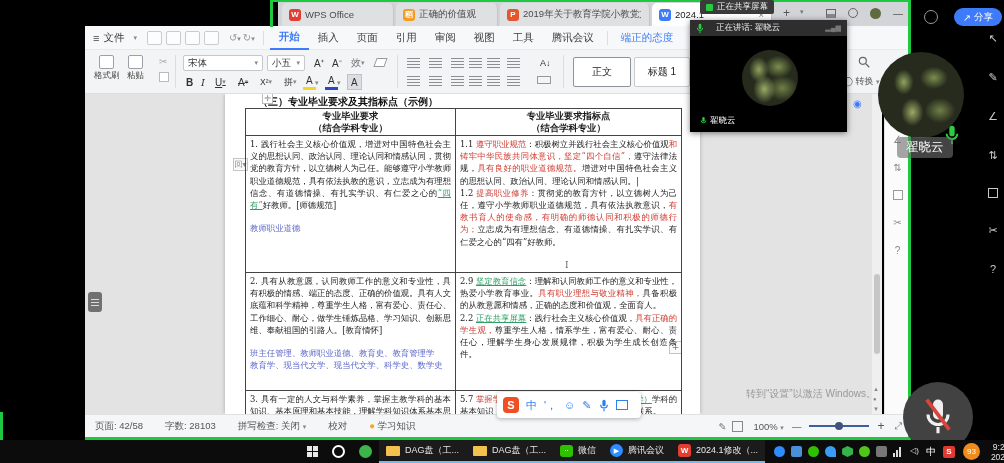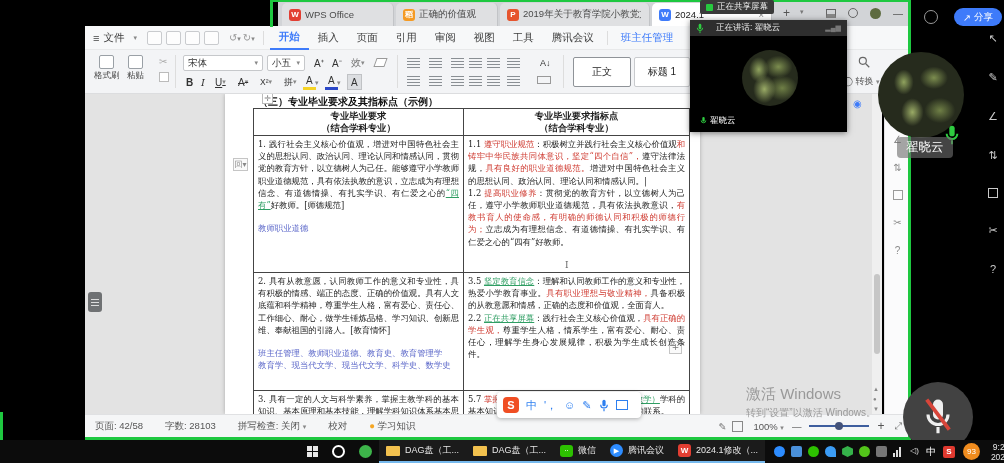--- a/index.html
+++ b/index.html
@@ -31,21 +31,21 @@
 .fbtn{font-size:10px;color:#333;padding:0 3px;height:16px;display:flex;align-items:center}
 .chev{font-size:7px;color:#888}
 .lic{width:13px;height:10px;background:repeating-linear-gradient(#8a8f94 0 1px,transparent 1px 3px)}
 .vr{position:absolute;top:5px;bottom:5px;width:1px;background:#ddd}
 .stylebox{border:1px solid #c9cbce;background:#fff;border-radius:2px;height:30px;display:flex;align-items:center;justify-content:center;font-size:10px;color:#222}
 
 #docarea{left:85px;top:94px;width:787px;height:320px;background:#e3e3e3;overflow:hidden}
 #page{position:absolute;left:140px;top:0;width:475px;height:320px;background:#fff;box-shadow:0 0 4px rgba(0,0,0,.25);overflow:hidden;
   font-family:"DejaVu Serif",serif}
 #doctitle{position:absolute;left:33px;top:1px;font-size:10px;font-weight:bold;color:#111}
-#dtable{position:absolute;left:28px;top:14px;width:436px;border:1px solid #444;border-collapse:collapse;table-layout:fixed;
+#dtable{position:absolute;left:20px;top:14px;width:436px;border:1px solid #444;border-collapse:collapse;table-layout:fixed;
   font-size:8.4px;color:#1d1d1d}
 #dtable td,#dtable th{border:1px solid #444;vertical-align:top;padding:2px 4px;font-weight:normal}
 #dtable th{text-align:center;font-weight:bold;font-size:9.3px;padding:1px 2px;line-height:12px}
 .cellbody .para{line-height:12.2px;text-align:justify}
 .pgap{height:11px}
 .c-k{color:#1d1d1d}.c-r{color:#cf3a30}.c-g{color:#2f9e63;text-decoration:underline}.c-b{color:#5b67c9}
 
 #statusbar{left:85px;top:414px;width:825px;height:23px;background:#f5f6f7;border-top:1px solid #e0e1e3;
   display:flex;align-items:center;font-size:9.5px;color:#555}
 .sitem{margin-right:22px;white-space:nowrap}
@@ -133,21 +133,21 @@
     <span style="width:1px;height:14px;background:#ddd;margin-right:6px"></span>
     <span class="mtab active">开始</span>
     <span class="mtab">插入</span>
     <span class="mtab">页面</span>
     <span class="mtab">引用</span>
     <span class="mtab">审阅</span>
     <span class="mtab">视图</span>
     <span class="mtab">工具</span>
     <span class="mtab">腾讯会议</span>
     <span style="width:1px;height:14px;background:#ddd;margin:0 4px"></span>
-    <span class="mtab ctx">班主任管理</span>
+    <span class="mtab ctx">端正的态度</span>
     <span class="mtab ctx">表格样式</span>
   </div>
 
   <div id="ribbon" class="abs">
     <div class="bigbtn abs" style="left:5px;top:3px">
       <span class="gi"></span>
       <span>格式刷</span>
     </div>
     <div class="bigbtn abs" style="left:38px;top:3px">
       <span class="gi"></span>
@@ -270,21 +270,21 @@
               </td>
         </tr>
         <tr style="height:118px">
           <td class="cellbody">
                 <div class="para"><span class="c-k">2. 具有从教意愿，认同教师工作的意义和专业性，具有积极的情感、端正的态度、正确的价值观。具有人文底蕴和科学精神，尊重学生人格，富有爱心、责任心、工作细心、耐心，做学生锤炼品格、学习知识、创新思维、奉献祖国的引路人。[教育情怀]</span></div>
                 <div class="pgap"></div>
                 <div class="para"><span class="c-b">班主任管理、教师职业道德、教育史、教育管理学</span></div>
                 <div class="para"><span class="c-b">教育学、现当代文学、现当代文学、科学史、数学史</span></div>
               </td>
           <td class="cellbody">
-                <div class="para"><span class="c-k">3.5 </span><span class="c-g">坚定教育信念</span><span class="c-k">：理解和认同教师工作的意义和专业性，热爱小学教育事业。</span><span class="c-r">具有职业理想与敬业精神，</span><span class="c-k">具备积极的从教意愿和情感，正确的态度和价值观，全面育人。</span></div>
+                <div class="para"><span class="c-k">2.9 </span><span class="c-g">坚定教育信念</span><span class="c-k">：理解和认同教师工作的意义和专业性，热爱小学教育事业。</span><span class="c-r">具有职业理想与敬业精神，</span><span class="c-k">具备积极的从教意愿和情感，正确的态度和价值观，全面育人。</span></div>
                 <div class="para"><span class="c-k">2.2 </span><span class="c-g">正在共享屏幕</span><span class="c-k">：践行社会主义核心价值观，</span><span class="c-r">具有正确的学生观，</span><span class="c-k">尊重学生人格，情系学生，富有爱心、耐心、责任心，理解学生身心发展规律，积极为学生成长创造条件。</span></div>
               </td>
         </tr>
         <tr style="height:60px">
           <td class="cellbody">
                 <div class="para"><span class="c-k">3. 具有一定的人文与科学素养，掌握主教学科的基本知识、基本原理和基本技能，理解学科知识体系基本思想和方法。</span></div>
               </td>
           <td class="cellbody">
                 <div class="para"><span class="c-k">5.7 </span><span class="c-r">掌握学科知识</span><span class="c-k">：系统掌握小学教育</span><span class="c-g">语文（数学）</span><span class="c-k">学科的基本知识，了解语文（数学）学科与其他学科的联系。</span></div>
               </td>
@@ -407,21 +407,20 @@
     <span class="sgi">✎</span>
     <svg width="10" height="13" viewBox="0 0 24 32">
       <rect x="8" y="2" width="8" height="16" rx="4" fill="#2d7ff0"></rect>
       <path d="M4 14a8 8 0 0 0 16 0" fill="none" stroke="#2d7ff0" stroke-width="3"></path>
       <line x1="12" y1="24" x2="12" y2="30" stroke="#2d7ff0" stroke-width="3"></line>
     </svg>
     <span class="sgi" style="width:12px;height:10px;border:1px solid #2d7ff0;display:inline-block"></span>
   </div>
 
   <div id="watermark" class="abs">
-    <div style="font-size:15px">激活 Windows</div>
     <div style="font-size:10px;margin-top:2px">转到“设置”以激活 Windows。</div>
   </div>
 
   <div id="taskbar" class="abs">
     <div class="tbtn" style="margin-left:300px">
       <span style="display:grid;grid-template-columns:5px 5px;grid-gap:1px">
         <span style="width:5px;height:5px;background:#e8e8e8"></span>
           <span style="width:5px;height:5px;background:#e8e8e8"></span>
         <span style="width:5px;height:5px;background:#e8e8e8"></span>
           <span style="width:5px;height:5px;background:#e8e8e8"></span>

